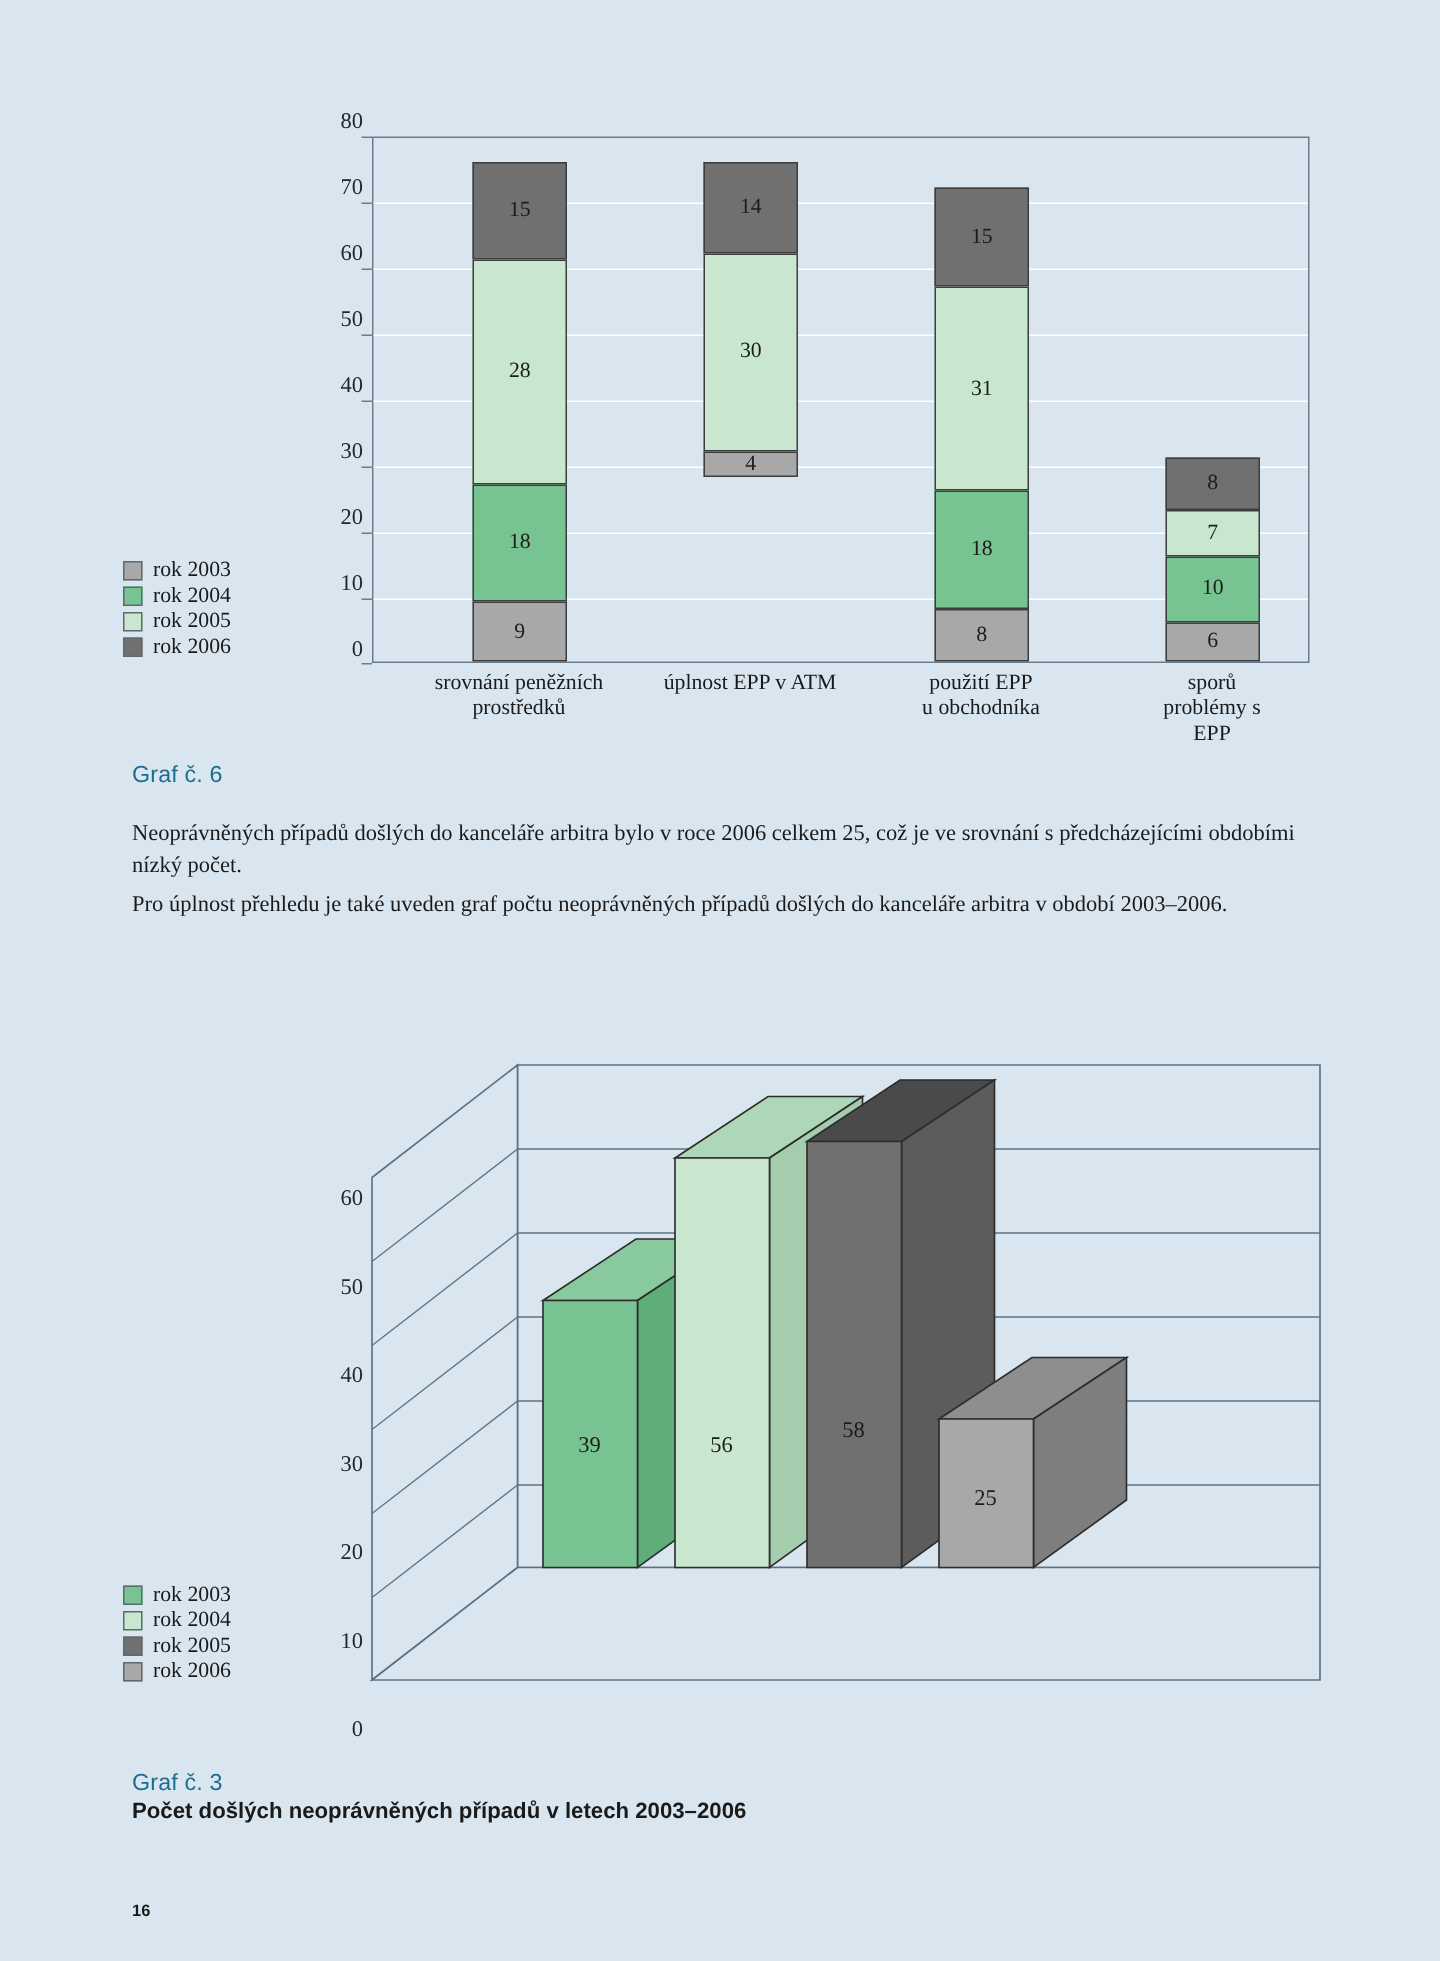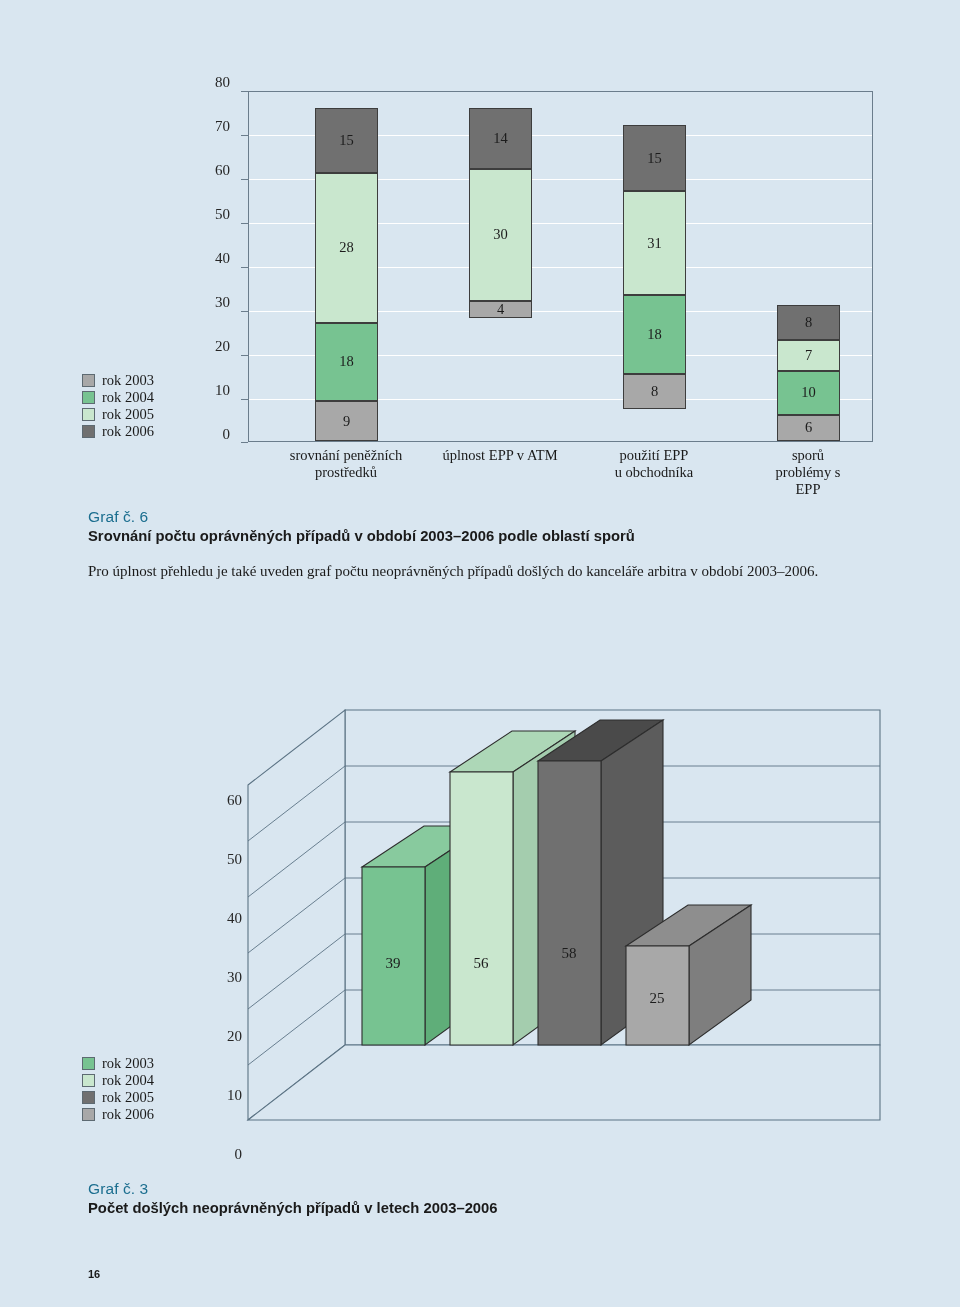--- a/index.html
+++ b/index.html
@@ -17,40 +17,40 @@
 
   .c1-legend{position:absolute;left:82px;top:372px;width:130px;}
   .legend-row{display:flex;align-items:center;height:17px;font-size:14.5px;}
   .legend-sw{width:11px;height:11px;border:1px solid #5d6a72;margin-right:7px;flex:none;}
   .legend-lbl{white-space:nowrap;}
 
   .c1-plot{position:absolute;left:248px;top:91px;width:625px;height:351px;
            background:#d9e6f0;border:1px solid #6b7d8c;box-sizing:border-box;}
   .gridline{position:absolute;left:0;right:0;height:1px;background:#ffffff;}
 
-  .c1-ylabels{position:absolute;left:188px;top:82px;width:42px;height:370px;}
+  .c1-ylabels{position:absolute;left:200px;top:82px;width:42px;height:370px;}
   .ytick{position:absolute;right:0;font-size:15px;text-align:right;width:100%;
          transform:translateY(-50%);color:#262626;}
 
   .c1-tickmark{position:absolute;left:241px;width:7px;height:1px;background:#6b7d8c;}
 
   .bar{position:absolute;bottom:0;width:63px;}
   .seg{position:relative;width:100%;border:1px solid #3d3d3d;box-sizing:border-box;
        display:flex;align-items:center;justify-content:center;font-size:14.5px;color:#1c1c1c;}
 
   .c1-xlabels{position:absolute;left:248px;top:447px;width:625px;height:46px;}
   .xlab{position:absolute;text-align:center;font-size:14.5px;line-height:17px;
         transform:translateX(-50%);white-space:pre-line;color:#1a1a1a;}
 
   
   #textblock{position:absolute;left:88px;top:508px;width:790px;}
   .graf-no{color:#1b6e8f;font-size:15.5px;font-weight:normal;font-family:"Liberation Sans",sans-serif;letter-spacing:.1px;}
   .graf-title{font-size:14.8px;font-weight:bold;margin-top:2px;font-family:"Liberation Sans",sans-serif;}
   .para{font-size:15px;line-height:21px;margin-top:20px;max-width:785px;}
-  .para.second{margin-top:17px;}
+  .para.second{margin-top:5px;}
 
   
   #chart2{position:absolute;left:0;top:700px;width:960px;height:470px;}
   .c2-legend{position:absolute;left:82px;top:355px;width:130px;}
   .c2-ylabels{position:absolute;left:200px;top:80px;width:42px;height:370px;}
 
   
   #caption2{position:absolute;left:88px;top:1180px;width:700px;}
   #pagenum{position:absolute;left:88px;top:1268px;font-size:11px;color:#1a1a1a;
            font-family:"Liberation Sans",sans-serif;font-weight:bold;}
@@ -134,21 +134,21 @@
       </div>
       <div class="seg" style="height:17.6px;background:#a8a8a8">
         <span>4</span>
       </div>
     </div>
 
     <div class="bar" style="left:374px;height:315.8px">
       <div class="seg" style="height:65.8px;background:#707070">
         <span>15</span>
       </div>
-      <div class="seg" style="height:104px;background:#c9e7ce">
+      <div class="seg" style="height:136.0px;background:#c9e7ce">
         <span>31</span>
       </div>
       <div class="seg" style="height:78.9px;background:#77c391">
         <span>18</span>
       </div>
       <div class="seg" style="height:35.1px;background:#a8a8a8">
         <span>8</span>
       </div>
     </div>
 
@@ -173,21 +173,21 @@
 prostředků</div>
     <div class="xlab" style="left:252px;top:0">úplnost EPP v ATM</div>
     <div class="xlab" style="left:406px;top:0">použití EPP
 u obchodníka</div>
     <div class="xlab" style="left:560px;top:0">sporů problémy s EPP</div>
   </div>
 </div>
 
 <div id="textblock">
   <div class="graf-no">Graf č. 6</div>
-  <div class="graf-title">Srovnání počtu oprávněných případů v období 2003–2006 podle oblastí sporů</div>
+  <div class="para">Neoprávněných případů došlých do kanceláře arbitra bylo v roce 2006 celkem 25, což je ve srovnání s předcházejícími obdobími nízký počet.</div>
   <div class="para second">Pro úplnost přehledu je také uveden graf počtu neoprávněných případů došlých do kanceláře arbitra v období 2003–2006.</div>
 </div>
 
 <div id="chart2">
 
   <div class="c2-legend">
     <div class="legend-row">
       <span class="legend-sw" style="background:#77c391"></span>
       <span class="legend-lbl">rok 2003</span>
     </div>

